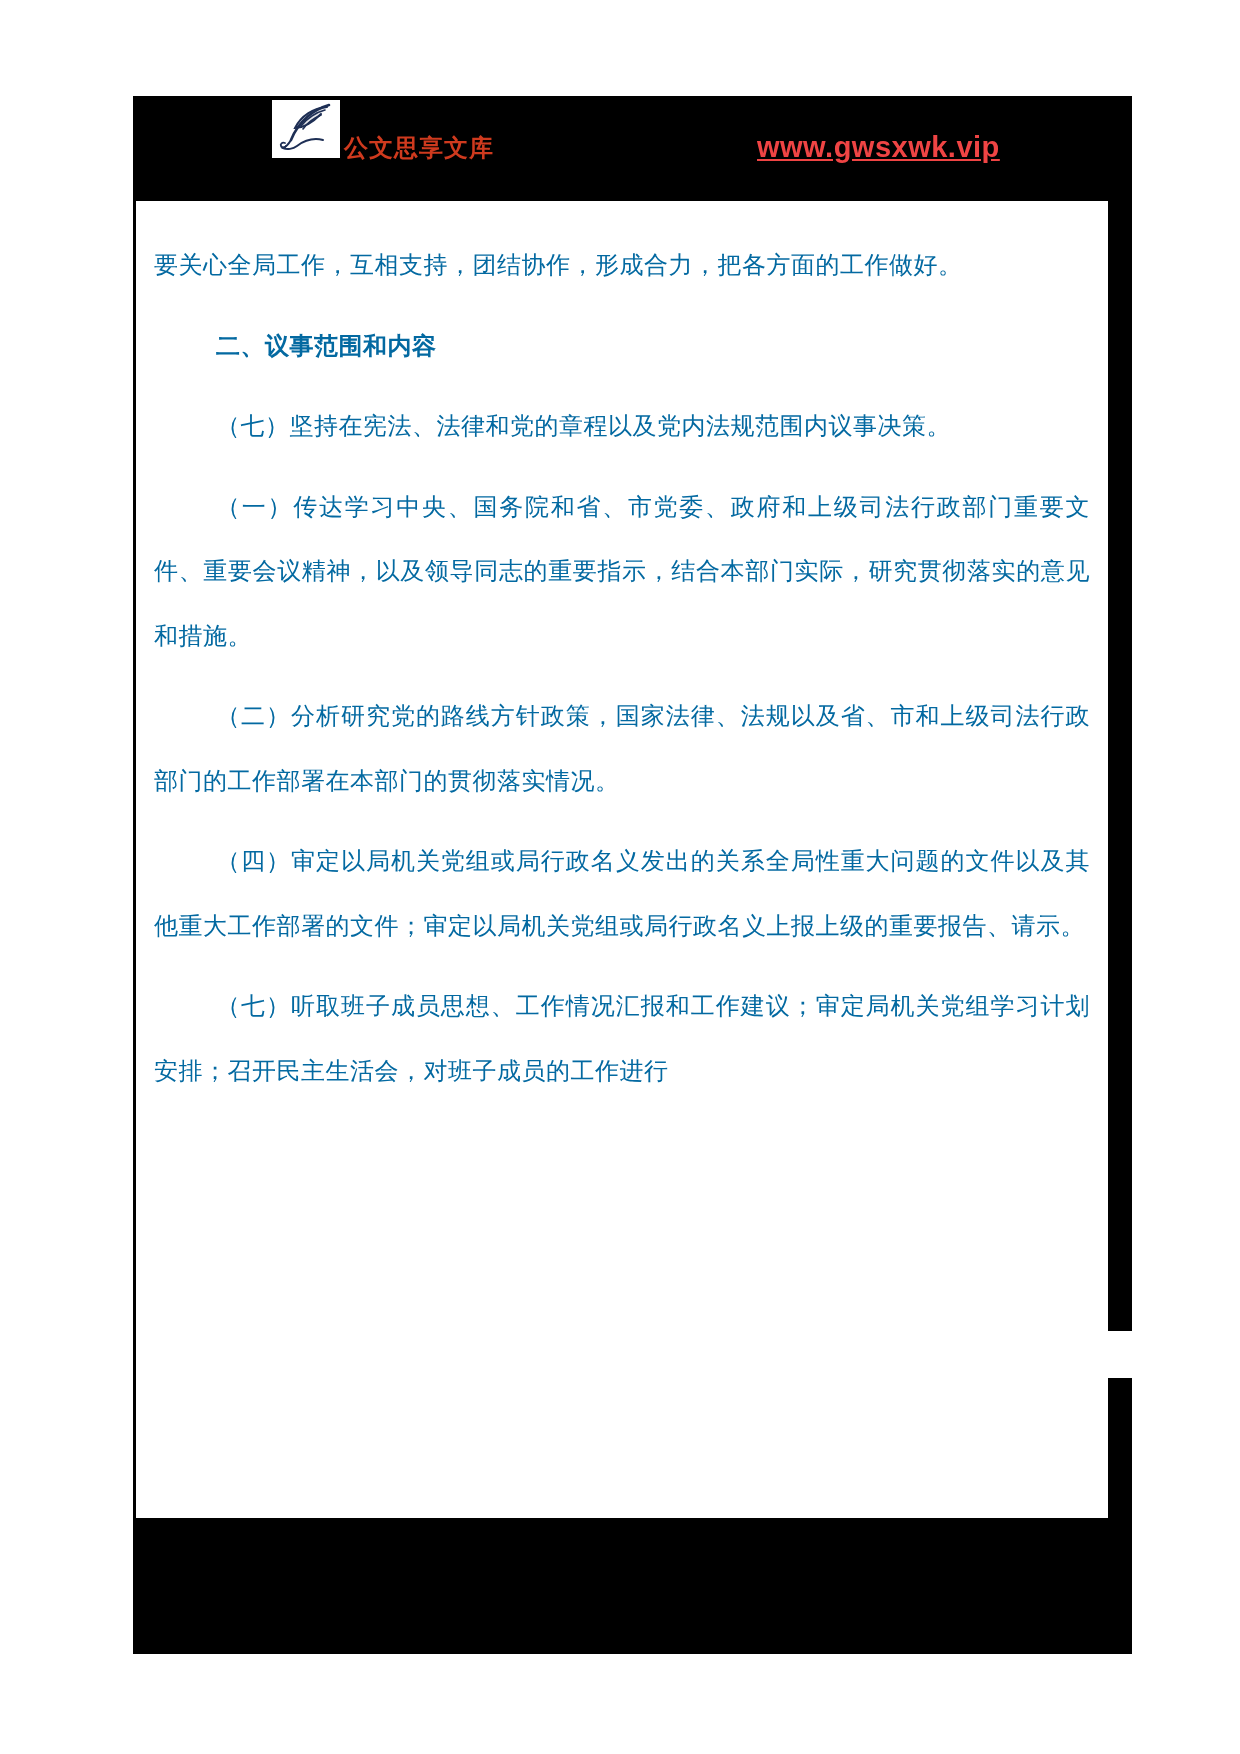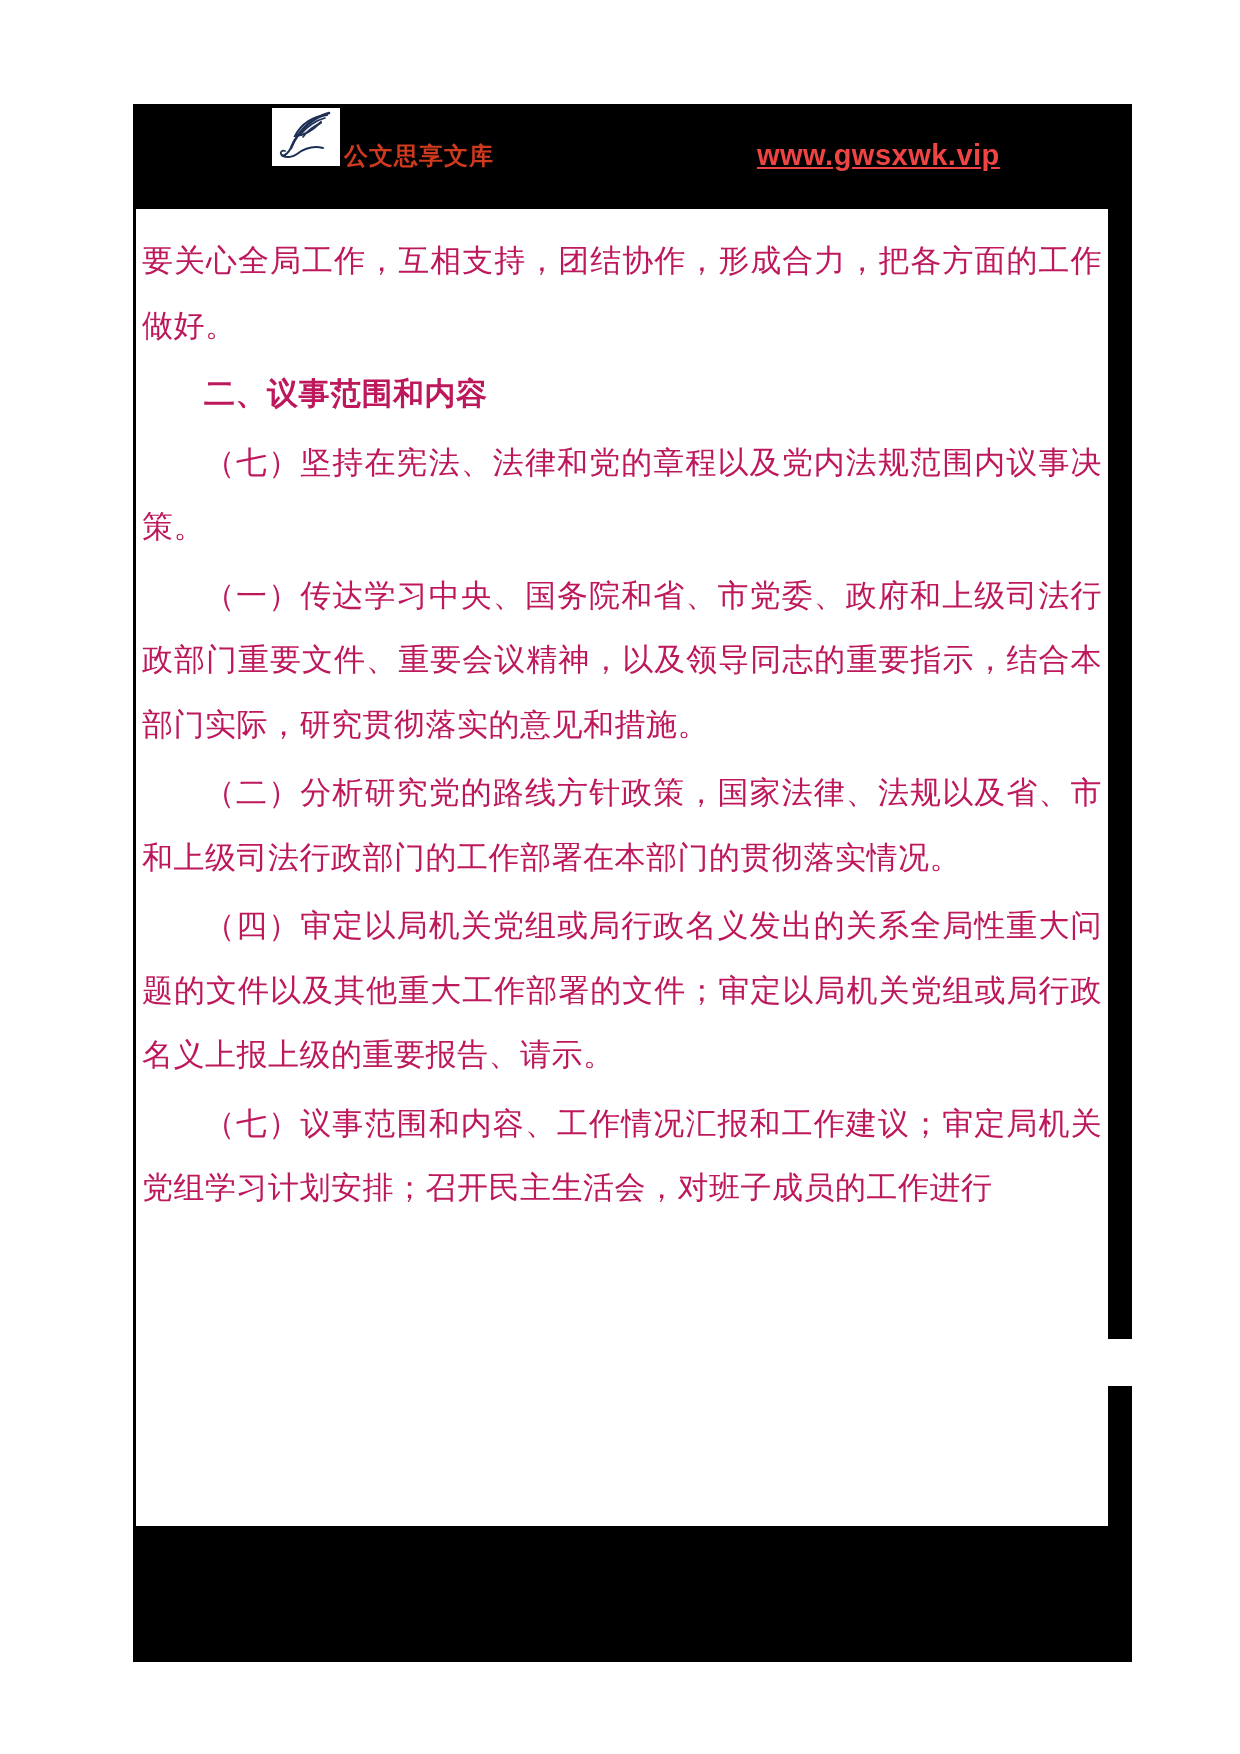--- a/index.html
+++ b/index.html
@@ -3,21 +3,21 @@
 <meta charset="utf-8">
 <style>
   html,body { margin:0; padding:0; }
   body {
     width:1240px; height:1754px; position:relative;
     background:#ffffff;
     font-family:"Liberation Sans","DejaVu Sans",sans-serif;
     overflow:hidden;
   }
   .sheet {
-    position:absolute; left:133px; top:104px;
+    position:absolute; left:133px; top:96px;
     width:999px; height:1558px;
     background:#000000;
   }
   .logo-box {
     position:absolute; left:139px; top:4px;
     width:68px; height:58px; background:#ffffff;
     display:flex; align-items:center; justify-content:center;
   }
   .brand {
     position:absolute; left:211px; top:36px;
@@ -29,22 +29,22 @@
     font-size:29px; font-weight:bold; letter-spacing:0.5px;
     text-decoration:underline; white-space:nowrap; cursor:pointer;
   }
   .content {
     position:absolute; left:3px; top:105px;
     width:972px; height:1317px; box-sizing:border-box;
     background:#ffffff; overflow:hidden;
     padding:16px 2px 0 2px;
   }
   .para {
-    margin:4px; color:#be185d;
-    font-size:31px; line-height:64.5px;
+    margin:16px; color:#0369a1;
+    font-size:24px; line-height:64.5px;
     text-align:justify; text-justify:inter-character;
     letter-spacing:0.5px;
   }
   .para.indent { text-indent:62px; }
   .para.bold { font-weight:bold; }
   .notch {
     position:absolute; left:975px; top:1235px;
     width:24px; height:47px; background:#ffffff;
   }
 </style>
@@ -72,17 +72,17 @@
 
   <a class="site-link" style="color:#ef4444;">www.gwsxwk.vip</a>
 
   <div class="content">
       <div class="para">要关心全局工作，互相支持，团结协作，形成合力，把各方面的工作做好。</div>
       <div class="para indent bold">二、议事范围和内容</div>
       <div class="para indent">（七）坚持在宪法、法律和党的章程以及党内法规范围内议事决策。</div>
       <div class="para indent">（一）传达学习中央、国务院和省、市党委、政府和上级司法行政部门重要文件、重要会议精神，以及领导同志的重要指示，结合本部门实际，研究贯彻落实的意见和措施。</div>
       <div class="para indent">（二）分析研究党的路线方针政策，国家法律、法规以及省、市和上级司法行政部门的工作部署在本部门的贯彻落实情况。</div>
       <div class="para indent">（四）审定以局机关党组或局行政名义发出的关系全局性重大问题的文件以及其他重大工作部署的文件；审定以局机关党组或局行政名义上报上级的重要报告、请示。</div>
-      <div class="para indent">（七）议事范围和内容、工作情况汇报和工作建议；审定局机关党组学习计划安排；召开民主生活会，对班子成员的工作进行</div>
+      <div class="para indent">（七）听取班子成员思想、工作情况汇报和工作建议；审定局机关党组学习计划安排；召开民主生活会，对班子成员的工作进行</div>
     </div>
 
   <div class="notch"></div>
 </div>
 
 </body></html>

